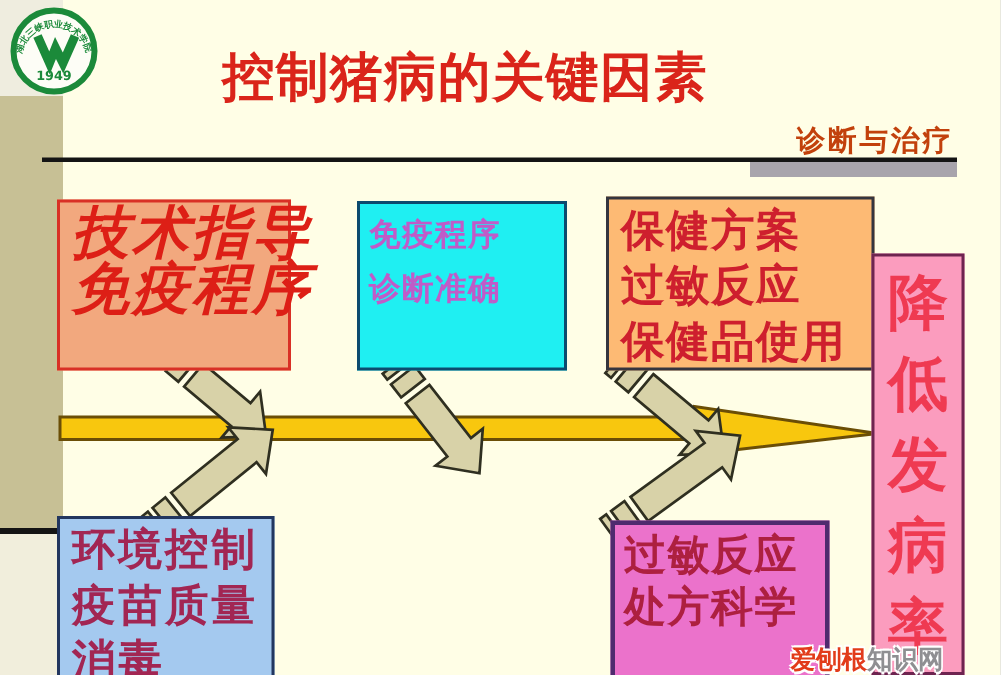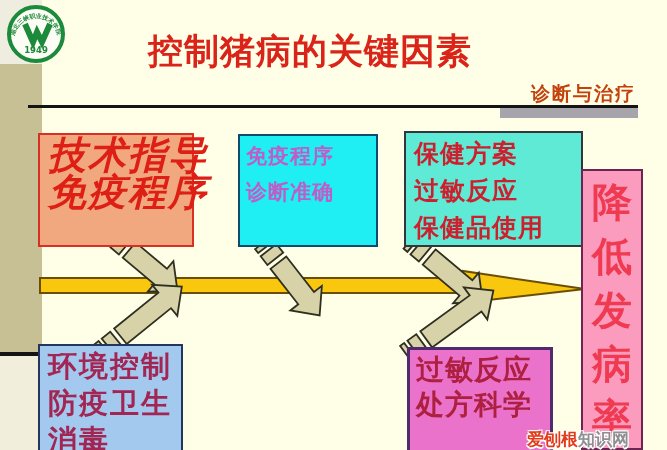--- a/index.html
+++ b/index.html
@@ -22,22 +22,22 @@
 
   .arrows{position:absolute;left:0;top:0;}
 
   .box{position:absolute;font-weight:bold;box-sizing:border-box;}
   .box .ln{white-space:nowrap;}
 
   .box-tech{left:38px;top:133px;width:156px;height:114px;background:#F2A87E;border:2px solid #D93026;
             color:#DD1F16;font-size:38px;line-height:37px;padding:2px 0 0 8px;letter-spacing:2px;font-style:italic;}
   .box-immune{left:238px;top:134px;width:140px;height:113px;background:#1FEFF2;border:2px solid #0c4a6e;
             color:#C05BC8;font-size:21px;line-height:36px;padding:2px 0 0 6px;letter-spacing:1px;}
-  .box-health{left:404px;top:131px;width:179px;height:116px;background:#5eead4;border:2px solid #35353E;
-            color:#CE1F2E;font-size:25px;line-height:37px;padding:2px 0 0 8px;letter-spacing:1px;}
+  .box-health{left:404px;top:131px;width:179px;height:116px;background:#fdba74;border:2px solid #35353E;
+            color:#CE1F2E;font-size:29px;line-height:37px;padding:2px 0 0 8px;letter-spacing:1px;}
   .box-env{left:38px;top:344px;width:145px;height:110px;background:#A4C9EF;border:2px solid #22365F;
             color:#A22653;font-size:29px;line-height:37px;padding:2px 0 0 8px;letter-spacing:2px;}
   .box-treat{left:407px;top:347px;width:146px;height:106px;background:#EB72CB;border:3px solid #4F2A6E;
             color:#AD2040;font-size:28px;line-height:35px;padding:2px 0 0 6px;letter-spacing:1px;}
   .box-result{left:581px;top:169px;width:62px;height:281px;background:#FB9CBE;border:2px solid #6E2450;
             color:#EF3A52;font-size:40px;line-height:54px;padding-top:4px;text-align:center;}
   .box-result .ch{display:block;}
 
   .watermark{position:absolute;left:527px;top:428px;font-size:17px;font-weight:bold;white-space:nowrap;
      text-shadow:-1px -1px 0 #fff,1px -1px 0 #fff,-1px 1px 0 #fff,1px 1px 0 #fff,0 2px 0 #fff;}
@@ -111,21 +111,21 @@
   </div>
 
   <div class="box box-health">
     <div class="ln">保健方案</div>
     <div class="ln">过敏反应</div>
     <div class="ln">保健品使用</div>
   </div>
 
   <div class="box box-env">
     <div class="ln">环境控制</div>
-    <div class="ln">防疫卫生</div>
+    <div class="ln">疫苗质量</div>
     <div class="ln">消毒</div>
   </div>
 
   <div class="box box-treat">
     <div class="ln">过敏反应</div>
     <div class="ln">处方科学</div>
   </div>
 
   <div class="box box-result">
     <span class="ch">降</span>

